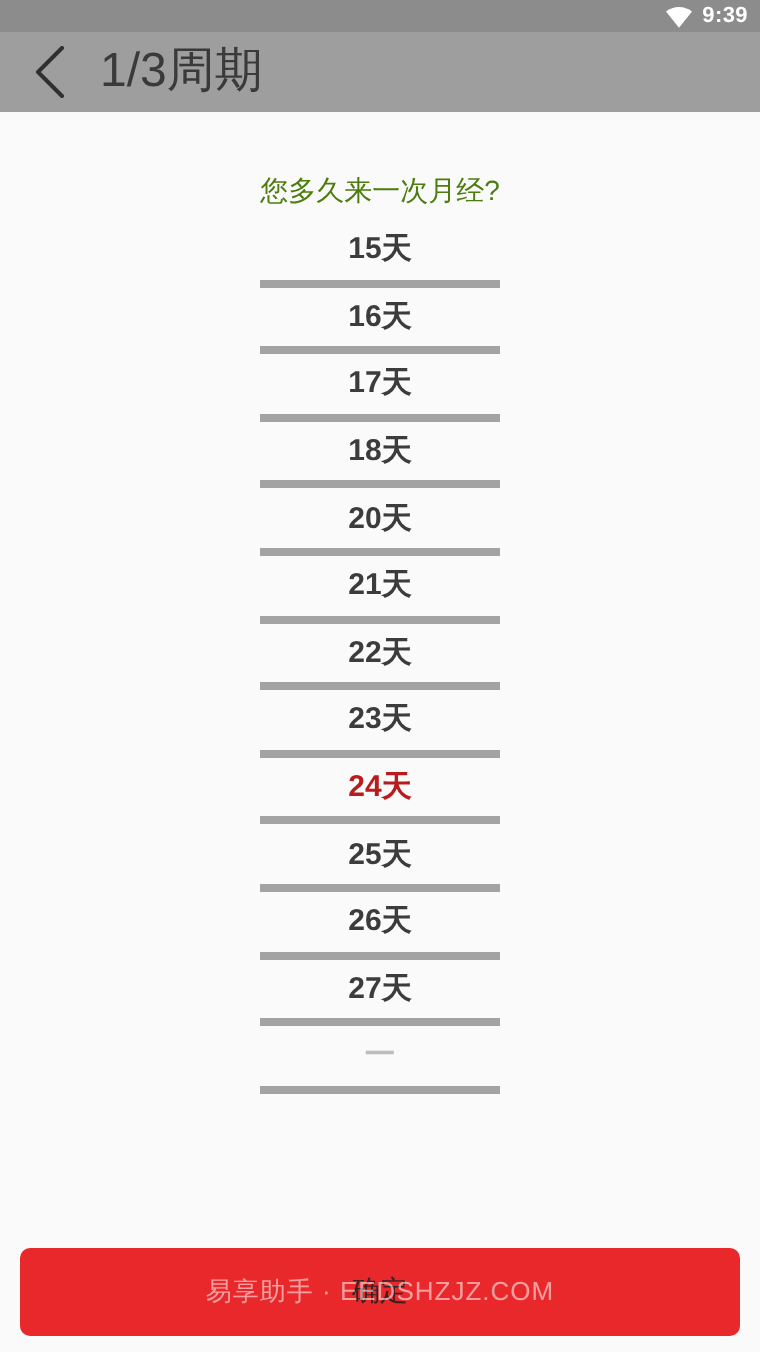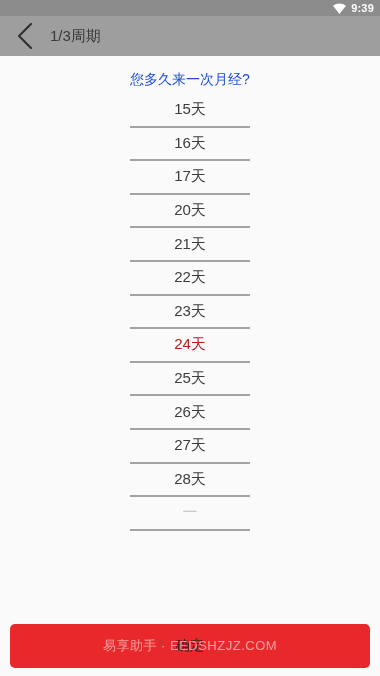--- a/index.html
+++ b/index.html
@@ -58,62 +58,63 @@
     display: flex;
     align-items: center;
     justify-content: center;
     cursor: pointer;
   }
   .back-chevron {
     display: block;
   }
   .app-title {
     margin-left: 12px;
-    font-size: 15px;
+    font-size: 24px;
     color: #3a3a3a;
     line-height: 22px;
     font-weight: 400;
   }
 
   
   .content {
     position: absolute;
     top: 56px;
     left: 0;
     right: 0;
     bottom: 0;
     background: #fafafa;
   }
   .question {
     text-align: center;
     font-size: 14px;
-    color: #1d4ed8;
-    padding-top: 14px;
+    color: #4d7c0f;
+    padding-top: 30px;
     padding-bottom: 6px;
     line-height: 18px;
   }
 
   .picker {
     position: relative;
     width: 120px;
     margin: 0 auto;
     height: 520px;
     overflow: hidden;
   }
   .picker-item {
     height: 33.6px;
     display: flex;
     align-items: center;
     justify-content: center;
     font-size: 15px;
     color: #3c3c3c;
-    border-bottom: 2px solid #a3a3a3;
+    border-bottom: 4px solid #a3a3a3;
     box-sizing: border-box;
     cursor: pointer;
     user-select: none;
+    font-weight: bold;
   }
   .picker-item.selected {
     color: #b91c1c;
   }
   .picker-item.partial {
     color: #bdbdbd;
   }
 
   
   .bottom-bar {
@@ -191,29 +192,29 @@
 </div>
 
 <div class="content">
 
   <div class="question">您多久来一次月经?</div>
 
   <div class="picker">
     <div class="picker-item">15天</div>
     <div class="picker-item">16天</div>
     <div class="picker-item">17天</div>
+    <div class="picker-item">18天</div>
     <div class="picker-item">20天</div>
     <div class="picker-item">21天</div>
     <div class="picker-item">22天</div>
     <div class="picker-item">23天</div>
     <div class="picker-item selected">24天</div>
     <div class="picker-item">25天</div>
     <div class="picker-item">26天</div>
     <div class="picker-item">27天</div>
-    <div class="picker-item">28天</div>
     <div class="picker-item partial">一</div>
   </div>
 
 </div>
 
 <div class="bottom-bar">
   <button class="confirm-button">
     <span class="confirm-label">确定</span>
     <span class="watermark">易享助手 · EEDSHZJZ.COM</span>
   </button>

